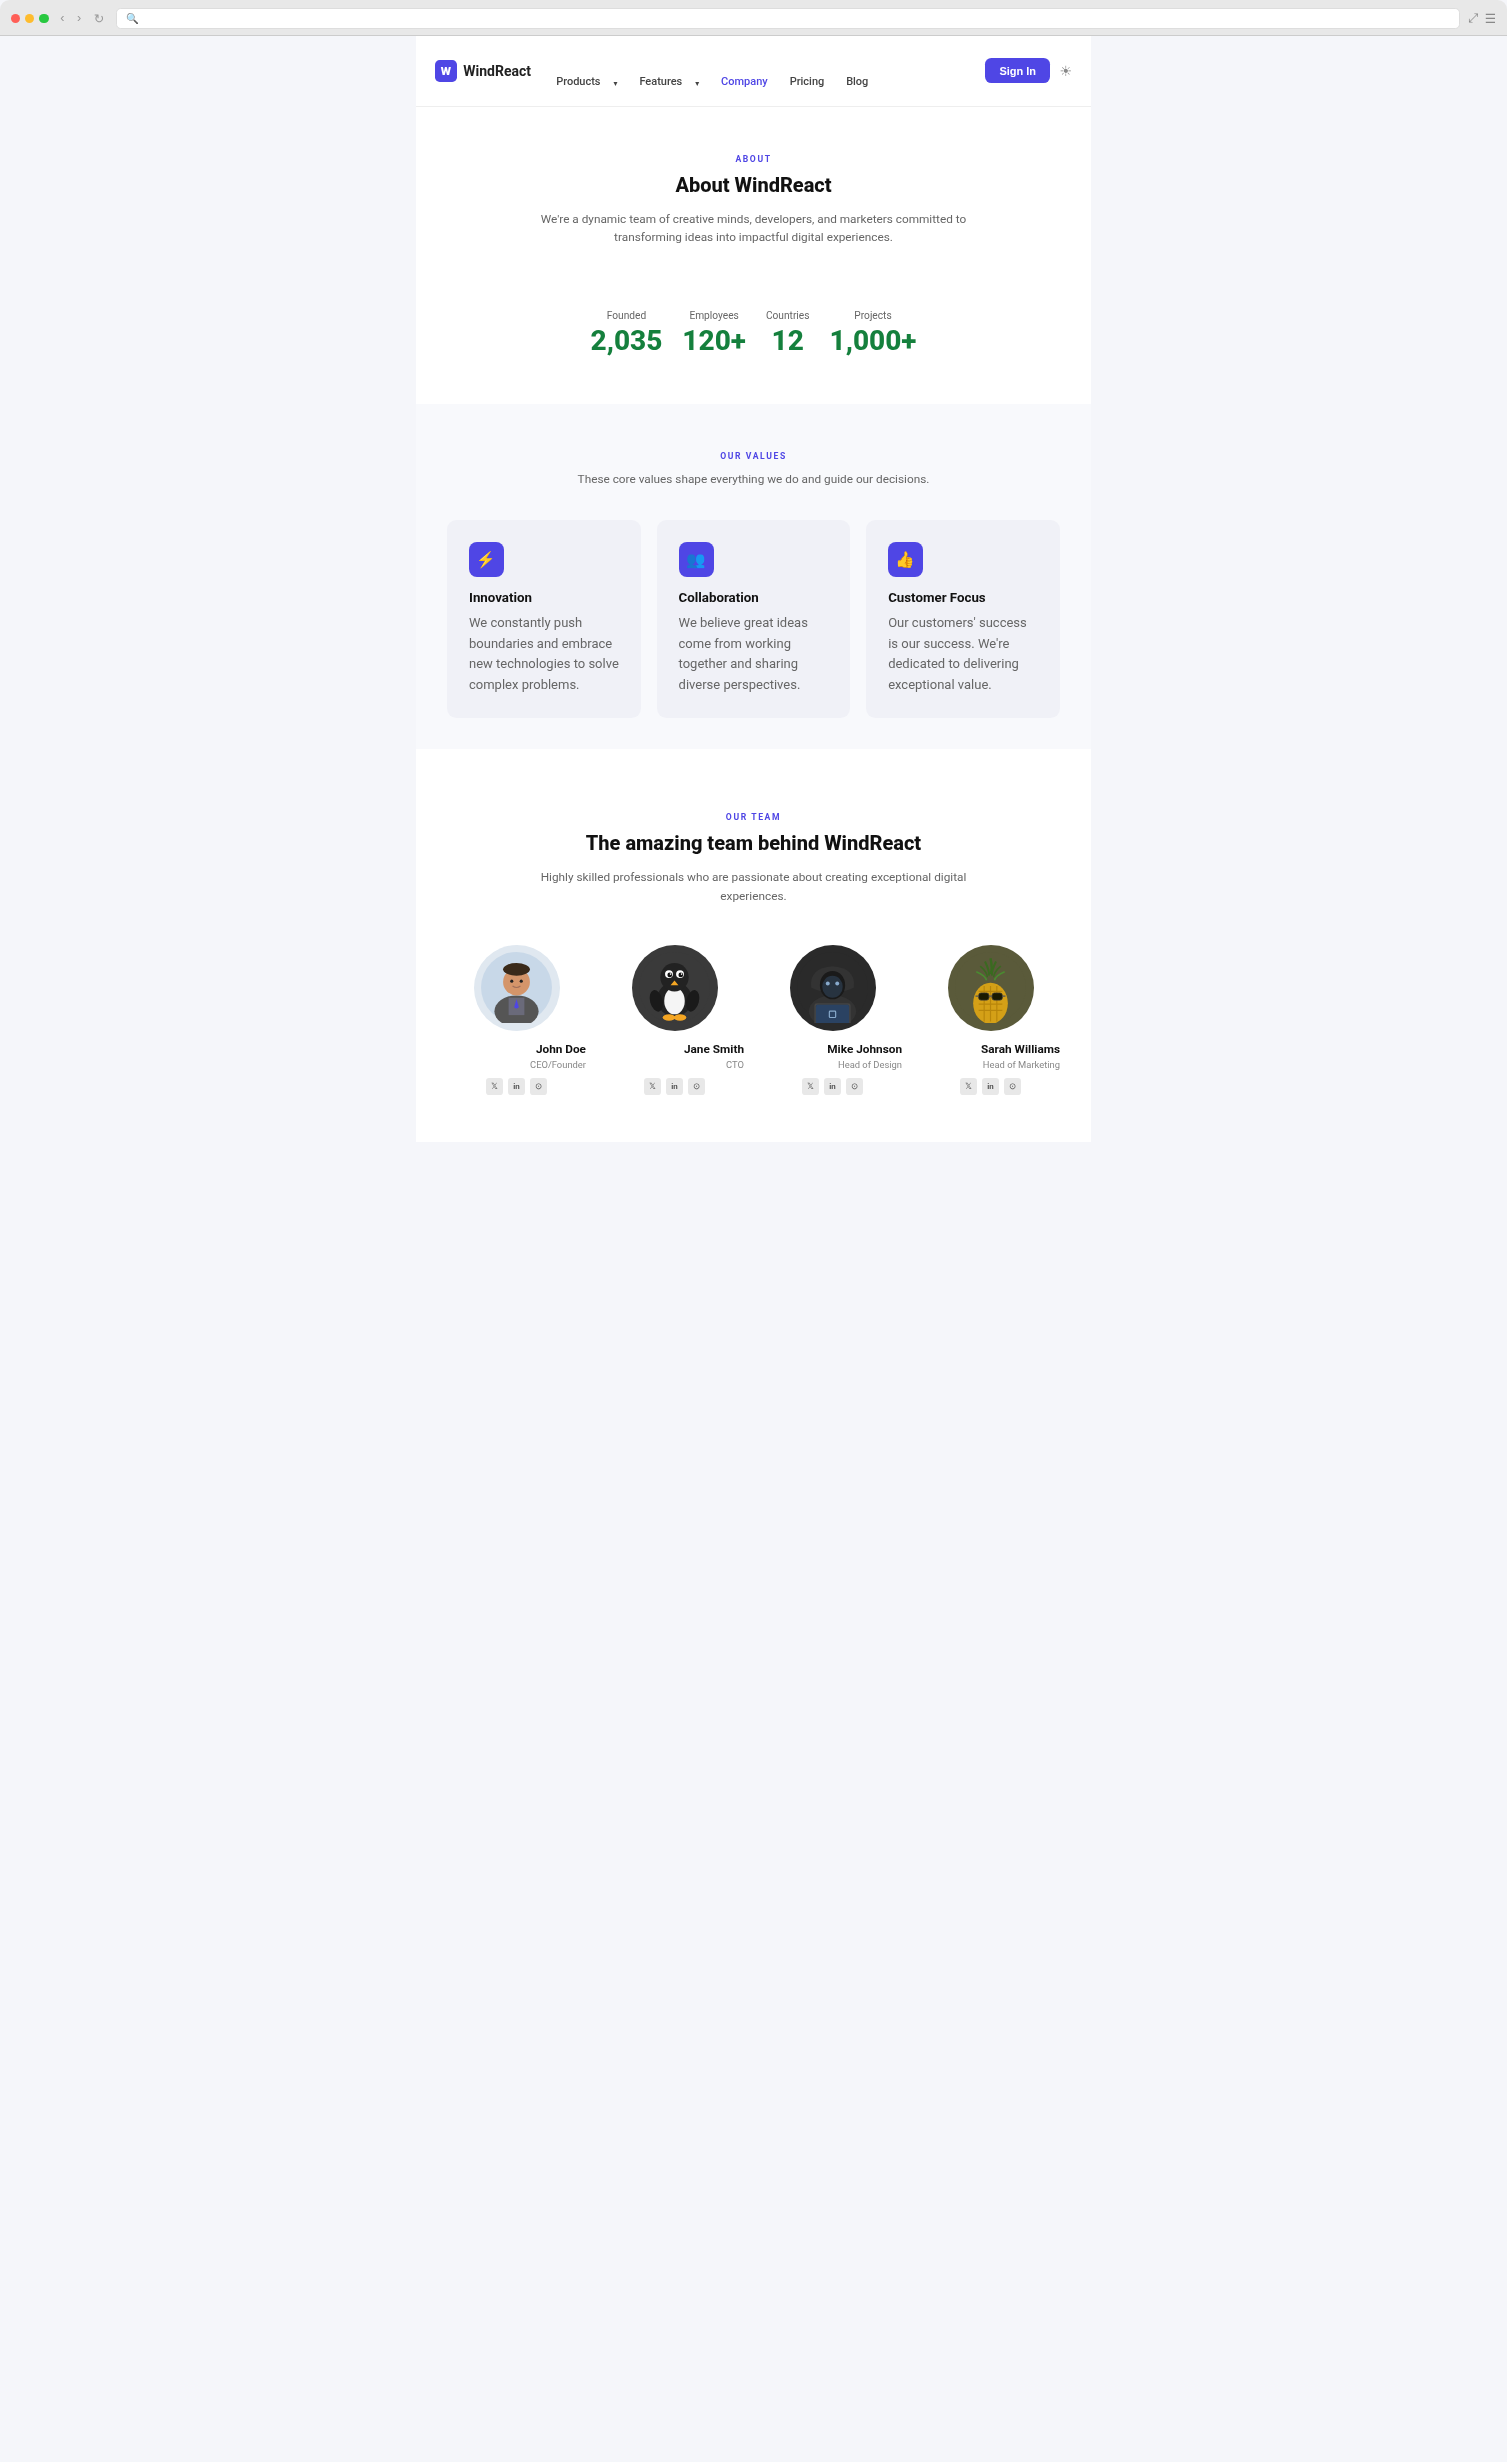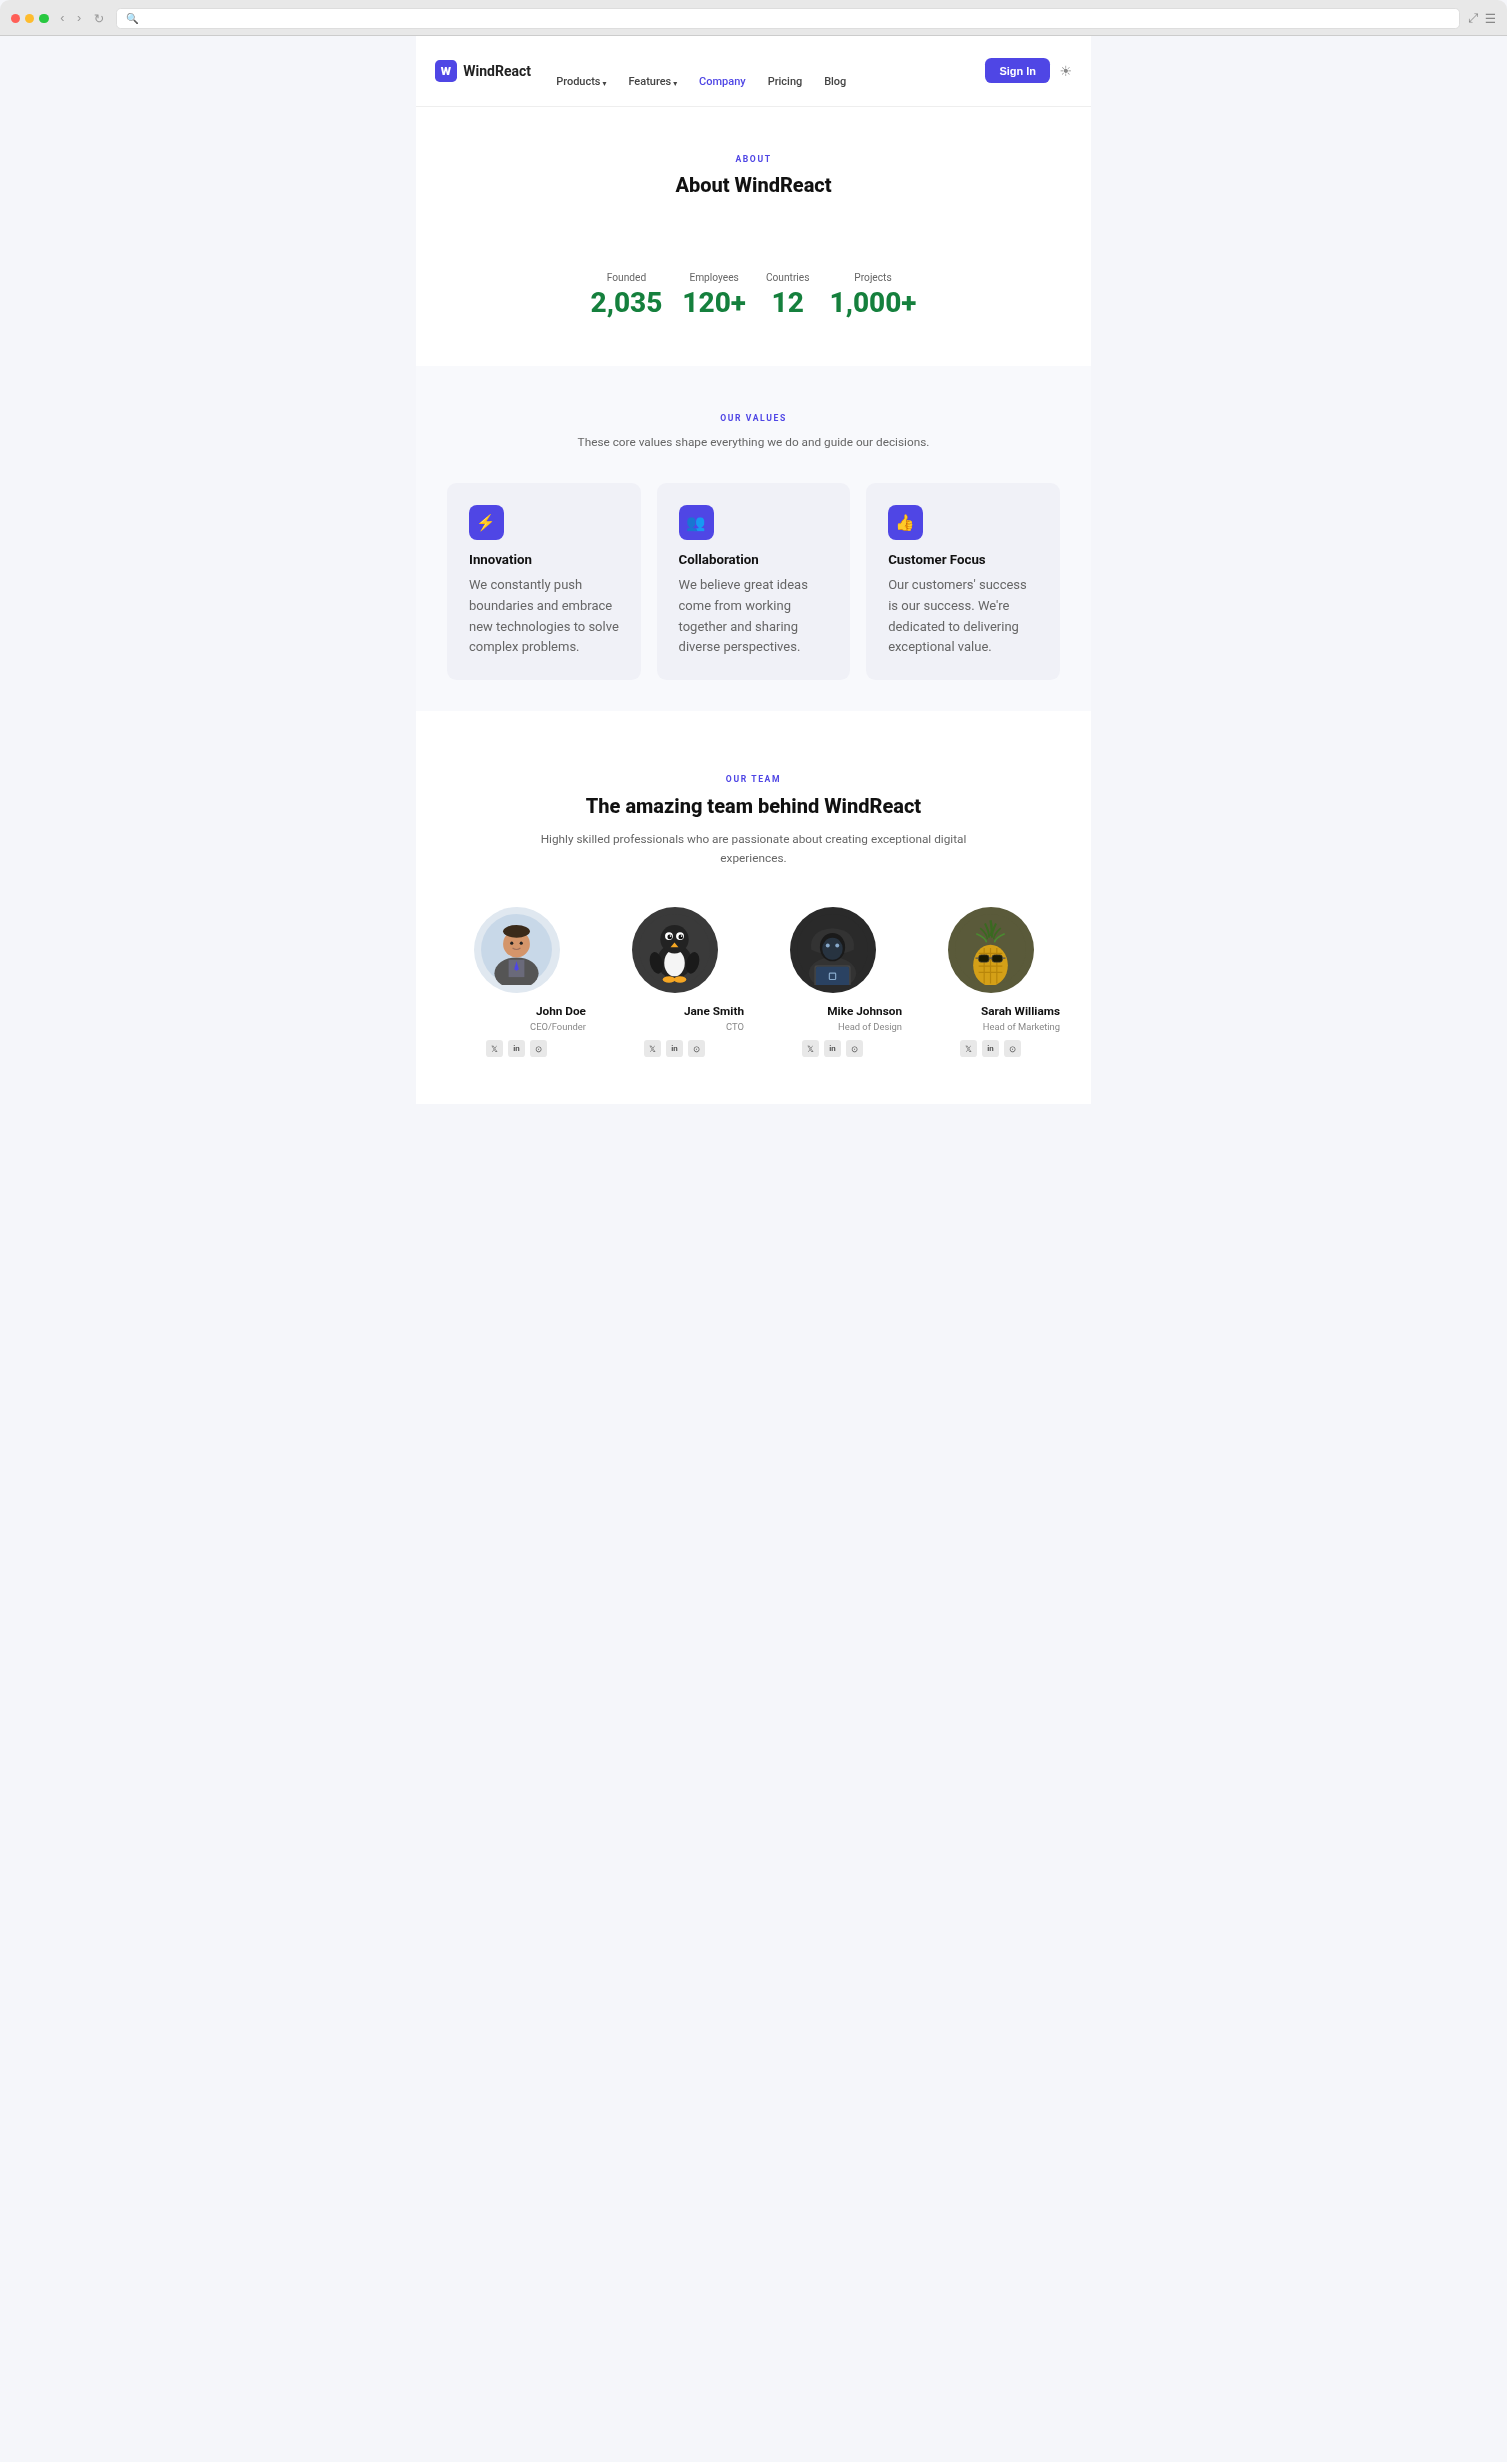--- a/index.html
+++ b/index.html
@@ -91,21 +91,21 @@
     .nav-links {
       display: flex; align-items: center; gap: 3.1px;
       flex: 1;
     }
     .nav-link {
       padding: 4.7px 9.4px;
       color: #444;
       font-size: 11px;
       font-weight: 500;
       cursor: pointer;
-      display: flex; align-items: flex-end; gap: 2px;
+      display: flex; align-items: flex-end; gap: 13px;
       text-decoration: none;
       margin-top: 22px;
     }
     .nav-link.active { color: #4F46E5; }
     .nav-link .chevron { font-size: 7.9px; }
     .nav-right {
       display: flex; align-items: center; gap: 9.4px;
     }
     .btn-signin {
       background: #4F46E5;
@@ -327,20 +327,21 @@
     </div>
     <div class="nav-right">
       <button class="btn-signin">Sign In</button>
       <button class="theme-toggle">☀</button>
     </div>
   </nav>
 
   <section class="section">
     <div class="section-label">ABOUT</div>
     <h1 class="section-title">About WindReact</h1>
+    <p class="section-desc">We're a dynamic team of creative minds, developers, and marketers committed to transforming ideas into impactful digital experiences.</p>
   </section>
 
   <div class="stats-row">
     <div class="stat-item">
       <div class="stat-label">Founded</div>
       <div class="stat-value">2,035</div>
     </div>
     <div class="stat-item">
       <div class="stat-label">Employees</div>
       <div class="stat-value">120+</div>

